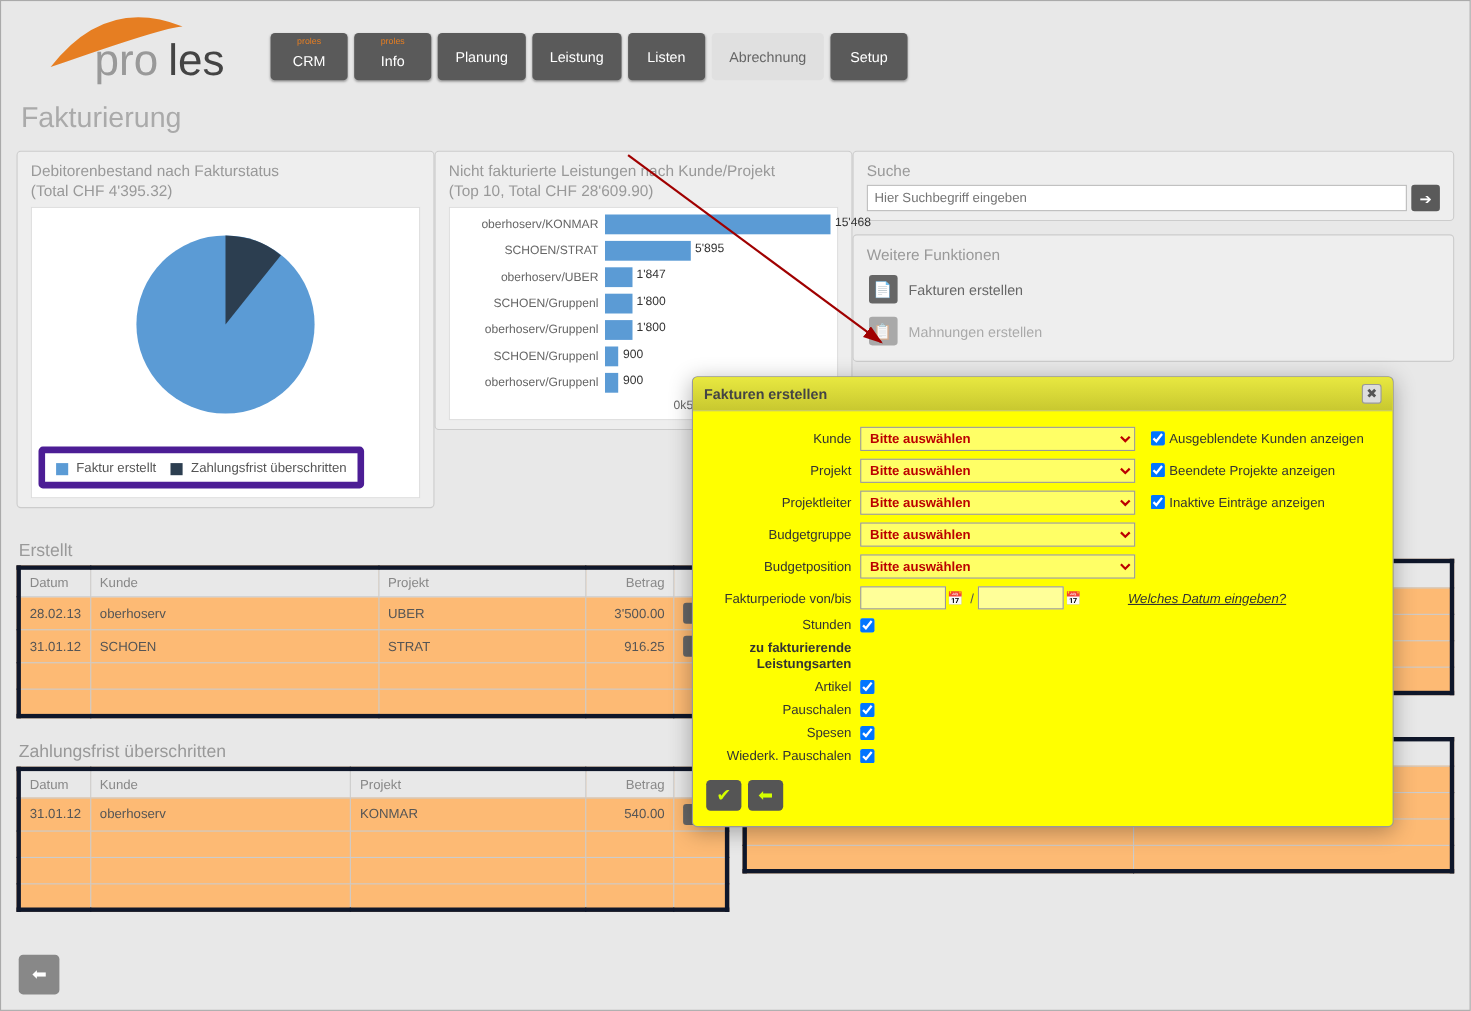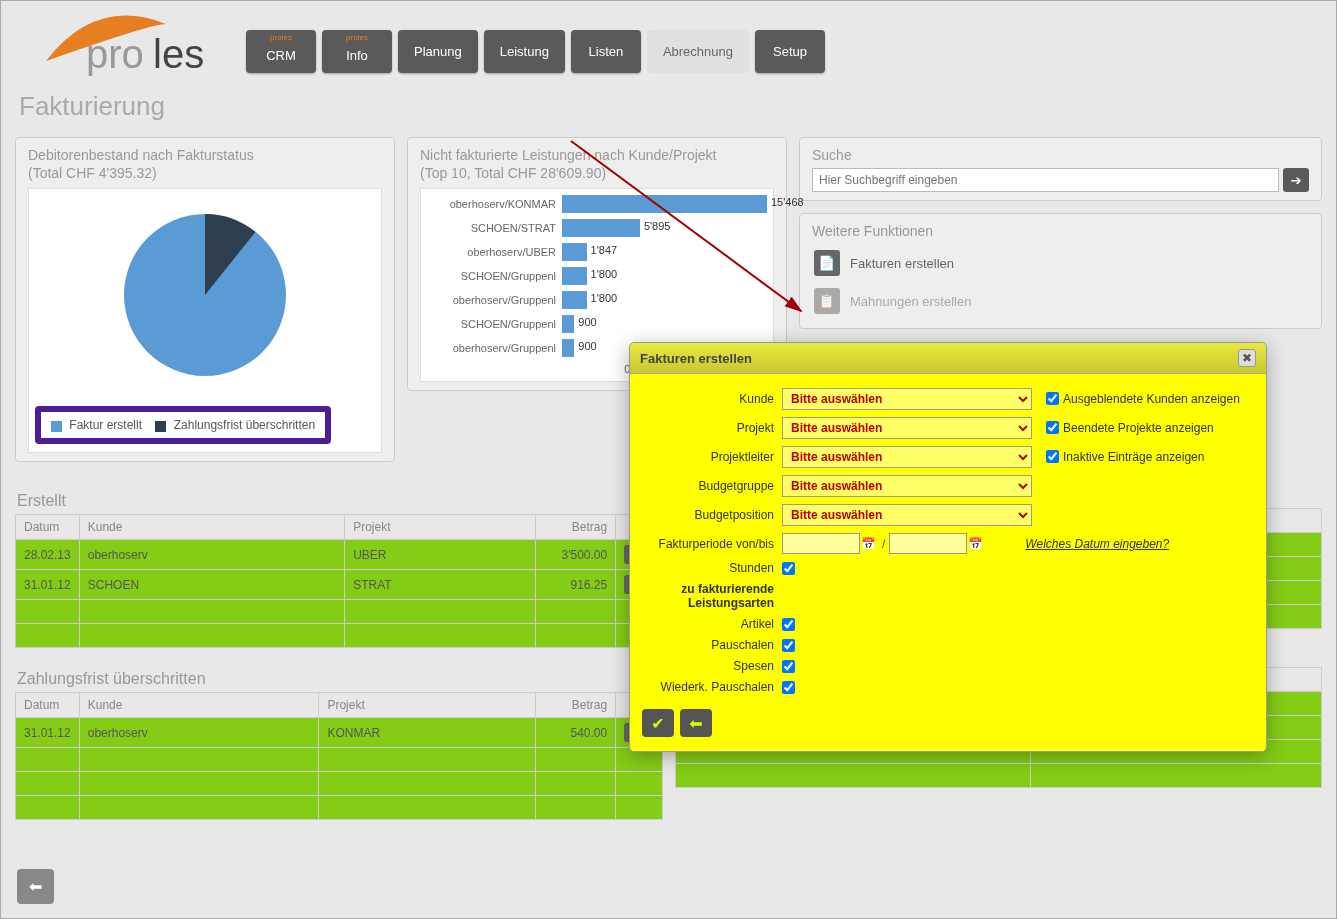--- a/index.html
+++ b/index.html
@@ -62,21 +62,21 @@
   padding: 14px 16px;
 }
 .page-title {
   font-size: 26px;
   color: #aaa;
   padding: 5px 18px 15px;
   font-weight: normal;
 }
 .content {
   display: flex;
-  gap: 12px;
+  gap: 0;
   padding: 0 14px;
 }
 .col-left { width: 380px; }
 .col-mid { width: 380px; }
 .col-right { flex: 1; }
 .panel {
   background: #eee;
   border: 1px solid #ccc;
   border-radius: 4px;
   padding: 8px 12px;
@@ -124,22 +124,22 @@
 .func-item { display: flex; align-items: center; gap: 10px; padding: 6px 2px; color: #666; font-size: 13px; }
 .func-icon { width: 26px; height: 26px; background: #666; border-radius: 3px; display: flex; align-items: center; justify-content: center; color: #fff; font-size: 14px; }
 .section-title {
   color: #999;
   font-size: 16px;
   padding: 8px 2px 4px;
 }
 .table {
   width: 100%;
   border-collapse: collapse;
-  background: #84cc16;
-  border: 1px solid #0f172a;
+  background: #fdba74;
+  border: 4px solid #0f172a;
 }
 .table th, .table td {
   border: 1px solid #ccc;
   padding: 5px 8px;
   font-size: 12px;
   text-align: left;
   height: 24px;
 }
 .table th { background: #e8e8e8; color: #888; font-weight: normal; }
 .table .num { text-align: right; }

